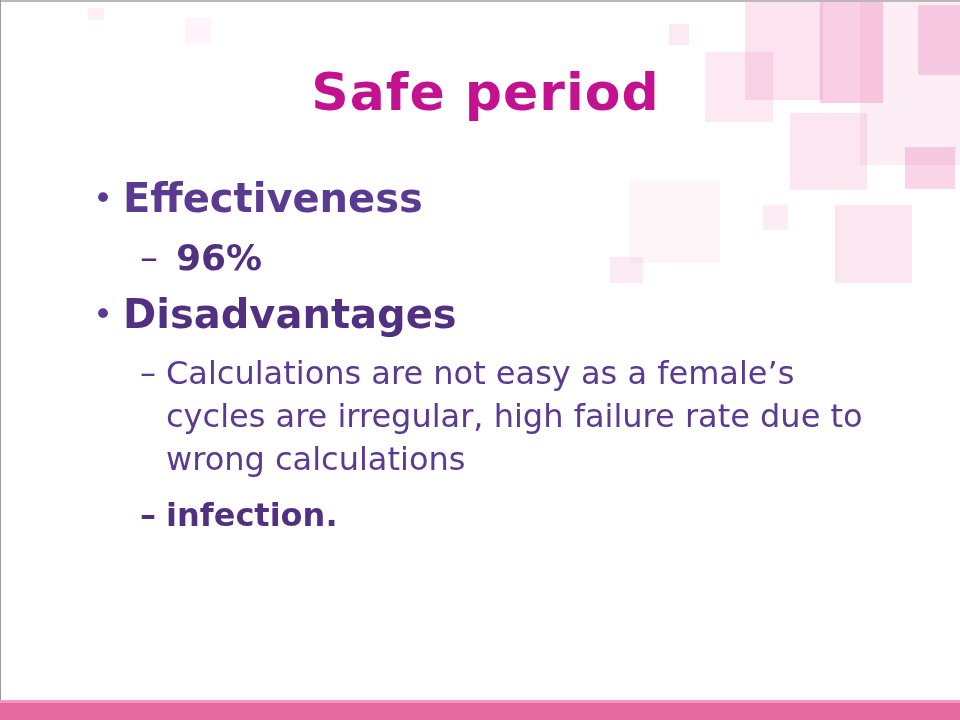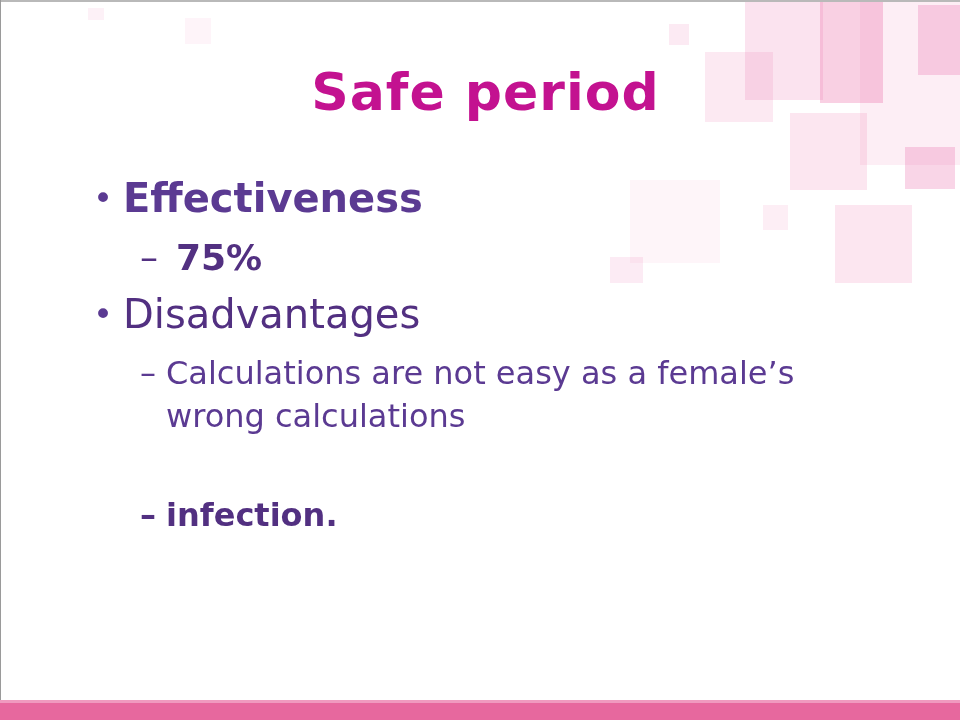--- a/index.html
+++ b/index.html
@@ -33,21 +33,21 @@
     letter-spacing: 1px;
     color: var(--title, #c31290);
   }
 
   
   .row { position: absolute; display: flex; align-items: flex-start; white-space: nowrap; }
 
   .lvl1 { left: 93px; font-size: 40px; color: var(--body, #5b3a92); }
   .lvl1 .marker { width: 30px; font-size: 34px; line-height: 44px; }
   .lvl1 .text { line-height: 44px; font-weight: bold; }
-  .lvl1.bold .text { font-weight: normal; color: var(--body_bold, #523081); }
+  .lvl1.bold .text { font-weight: bold; color: var(--body_bold, #523081); }
 
   .lvl2 { left: 140px; font-size: 32px; color: var(--body, #5b3a92); }
   .lvl2 .marker { width: 26px; line-height: 43px; font-weight: normal; }
   .lvl2 .lines div { line-height: 43px; }
   .lvl2.bold { color: var(--body_bold, #523081); font-weight: bold; }
   .lvl2.bold .marker { font-weight: bold; }
 
   .pct { font-size: 36px; font-weight: bold; color: var(--body_bold, #523081); }
   .pct .marker { width: 36px; font-weight: normal; line-height: 40px; }
   .pct .lines div { line-height: 40px; }
@@ -95,33 +95,34 @@
   <h1 class="title">Safe period</h1>
 
   <div class="row lvl1" id="row-b1">
     <span class="marker">•</span>
     <span class="text">Effectiveness</span>
   </div>
 
   <div class="row lvl2 pct" id="row-s1">
     <span class="marker">–</span>
     <span class="lines">
-      <div>75%</div>
+      <div>96%</div>
     </span>
   </div>
 
   <div class="row lvl1 bold" id="row-b2">
     <span class="marker">•</span>
     <span class="text">Disadvantages</span>
   </div>
 
   <div class="row lvl2" id="row-s2">
     <span class="marker">–</span>
     <span class="lines">
       <div>Calculations are not easy as a female’s</div>
+      <div>cycles are irregular, high failure rate due to</div>
       <div>wrong calculations</div>
     </span>
   </div>
 
   <div class="row lvl2 bold" id="row-s3">
     <span class="marker">–</span>
     <span class="lines">
       <div>infection.</div>
     </span>
   </div>

